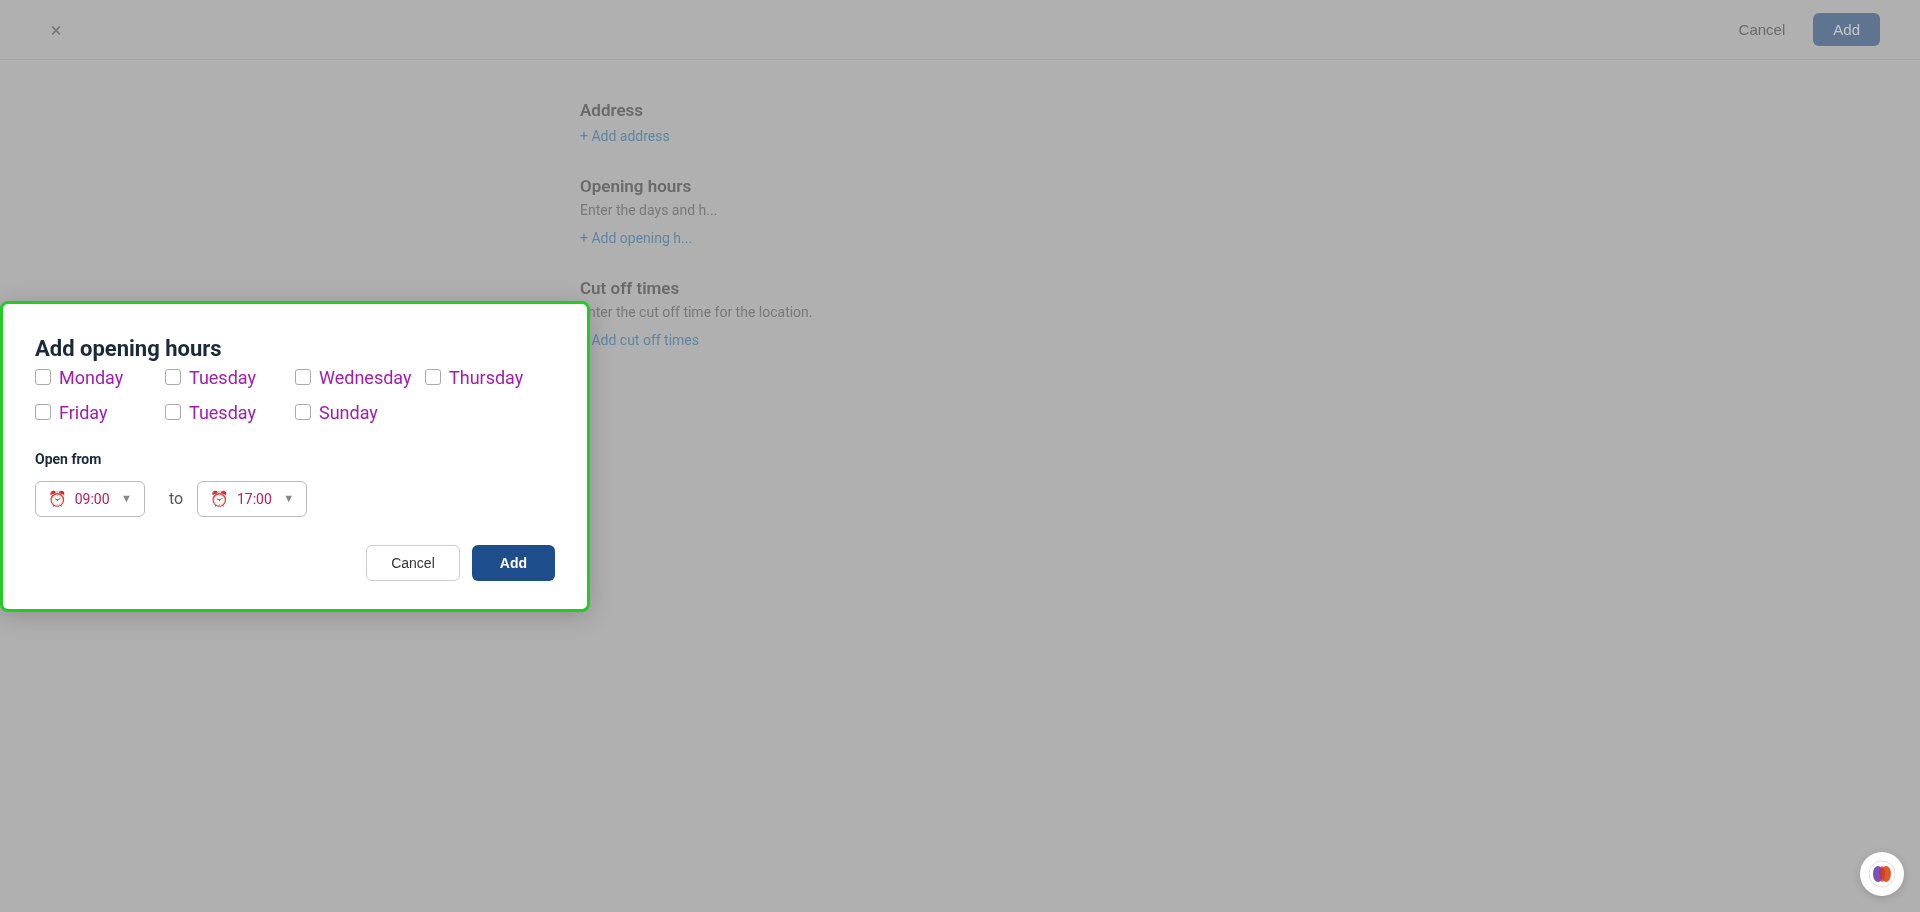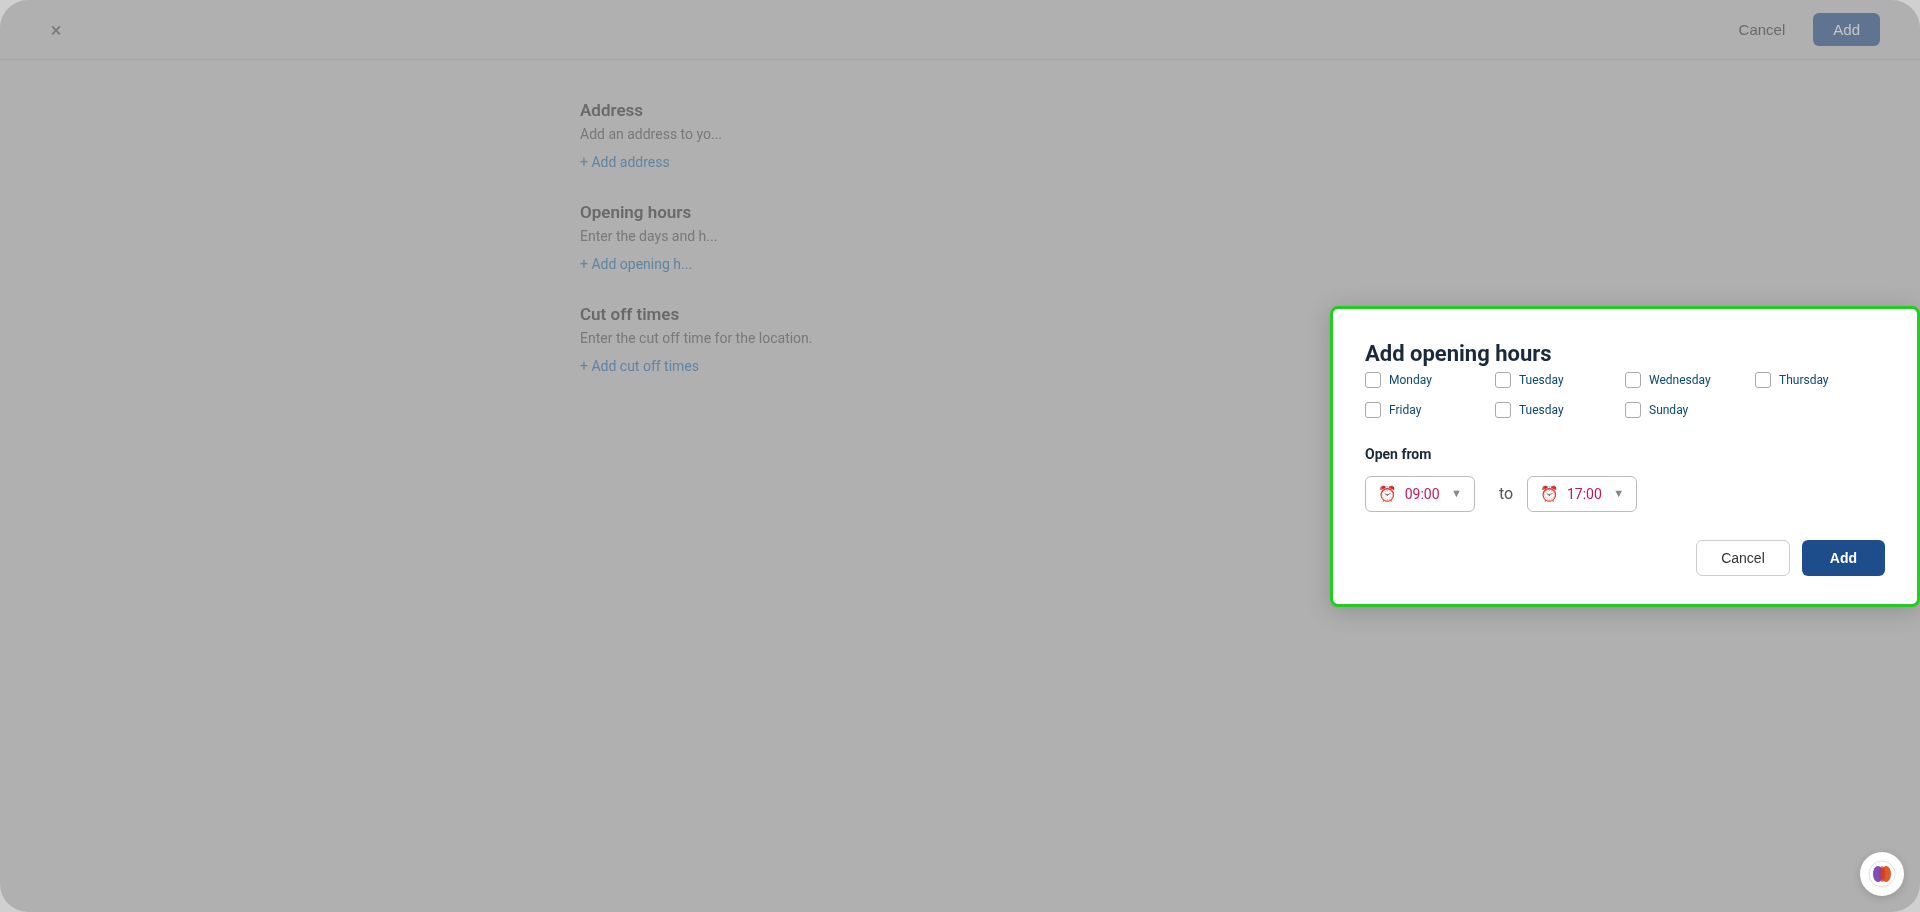--- a/index.html
+++ b/index.html
@@ -110,23 +110,22 @@
       margin-top: 8px;
     }
 
     
     .overlay {
       position: absolute;
       top: 0; left: 0; right: 0; bottom: 0;
       background: rgba(150, 150, 150, 0.55);
       display: flex;
       align-items: center;
-      justify-content: flex-end;
+      justify-content: flex-start;
       z-index: 10;
-      border-radius: 28px;
     }
 
     
     .modal {
       background: white;
       border-radius: 8px;
       border: 3px solid #22cc22;
       width: 590px;
       padding: 32px 32px 28px 32px;
       box-shadow: 0 4px 24px rgba(0,0,0,0.18);
@@ -170,22 +169,22 @@
       width: 16px;
       height: 16px;
       border: 1.5px solid #aaa;
       border-radius: 3px;
       background: white;
       cursor: pointer;
       flex-shrink: 0;
     }
 
     .day-label {
-      font-size: 12px;
-      color: #0c4a6e;
+      font-size: 18px;
+      color: #a21caf;
     }
 
     .open-from-section {
       margin-bottom: 28px;
     }
 
     .time-row {
       display: flex;
       align-items: center;
       gap: 14px;
@@ -282,21 +281,20 @@
       <button class="bg-cancel-btn">Cancel</button>
       <button class="bg-add-btn">Add</button>
     </div>
   </div>
 
   <div class="bg-content">
 
 
     <div class="bg-section">
       <div class="bg-section-title">Address</div>
-      <div class="bg-section-desc">Add an address to yo...</div>
       <div class="bg-add-link">+ Add address</div>
     </div>
 
     <div class="bg-section">
       <div class="bg-section-title">Opening hours</div>
       <div class="bg-section-desc">Enter the days and h...</div>
       <div class="bg-add-link">+ Add opening h...</div>
     </div>
 
     <div class="bg-section">

